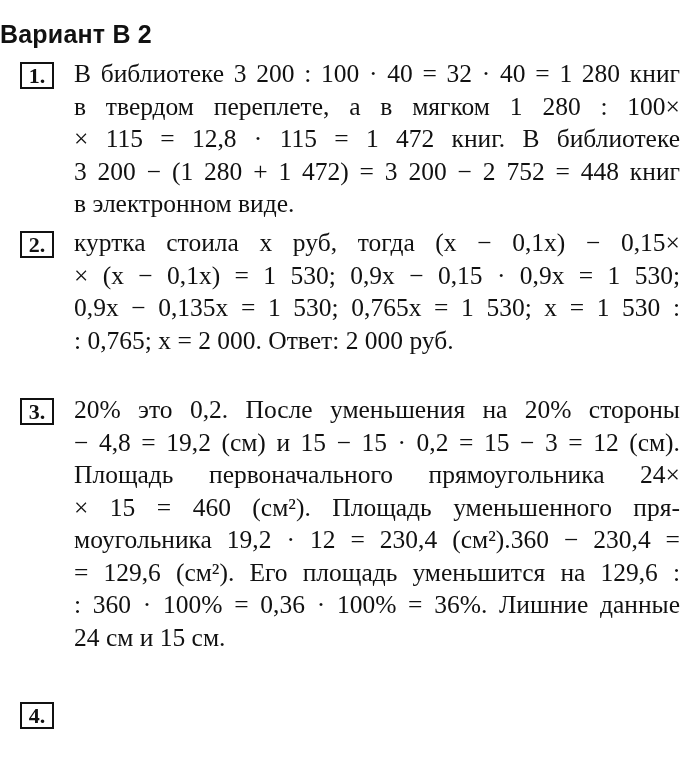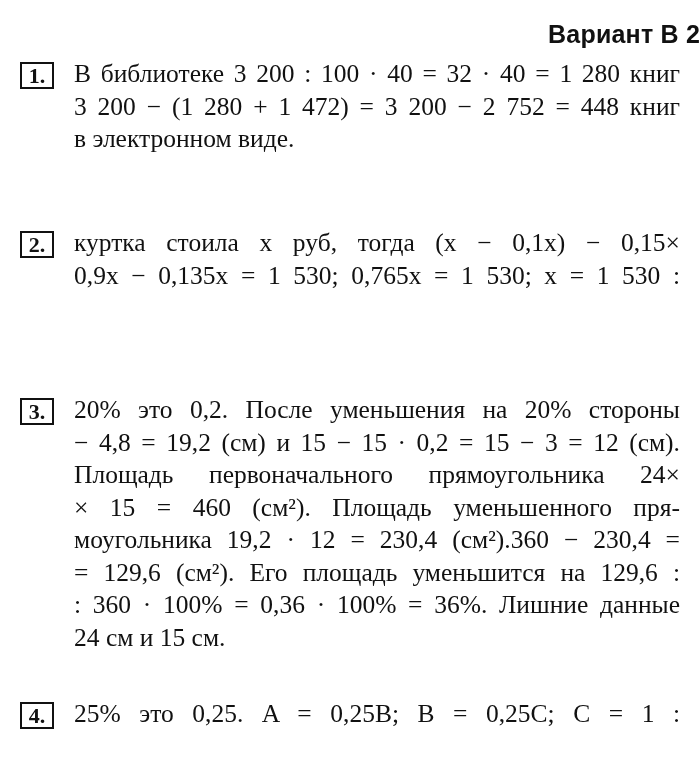--- a/index.html
+++ b/index.html
@@ -2,21 +2,21 @@
 <html><head>
 <meta charset="utf-8">
 <style>
   html, body { margin: 0; padding: 0; background: #ffffff; }
   body {
     width: 700px; height: 778px; overflow: hidden; position: relative;
     font-family: "Liberation Serif", "DejaVu Serif", serif;
     color: #111;
   }
   .title {
-    position: absolute; top: 20px; left: 0; width: 700px; text-align: right;
+    position: absolute; top: 20px; left: 0; width: 700px; text-align: left;
     font-family: "Liberation Sans", "DejaVu Sans", sans-serif;
     font-weight: bold; font-size: 25px; letter-spacing: 0.2px;
   }
   .task { position: absolute; left: 20px; width: 660px; }
   .num {
     position: absolute; left: 0; top: 4px;
     width: 34px; height: 27px;
     border: 2px solid #111; box-sizing: border-box;
     font-weight: bold; font-size: 22px; line-height: 24px;
     text-align: center;
@@ -37,38 +37,41 @@
   .frac .d { display: block; }
 </style>
 </head>
 <body>
 
 <div class="title">Вариант В 2</div>
 
 <div class="task" style="top:58px;">
   <div class="num">1.</div>
   <div class="line">В библиотеке 3 200 : 100 · 40 = 32 · 40 = 1 280 книг</div>
+  <div class="line">в твердом переплете, а в мягком 1 280 : 100×</div>
+  <div class="line">× 115 = 12,8 · 115 = 1 472 книг. В библиотеке</div>
   <div class="line">3 200 − (1 280 + 1 472) = 3 200 − 2 752 = 448 книг</div>
   <div class="line last">в электронном виде.</div>
 </div>
 
 <div class="task" style="top:227px;">
   <div class="num">2.</div>
   <div class="line">куртка стоила x руб, тогда (x − 0,1x) − 0,15×</div>
+  <div class="line">× (x − 0,1x) = 1 530; 0,9x − 0,15 · 0,9x = 1 530;</div>
   <div class="line">0,9x − 0,135x = 1 530; 0,765x = 1 530; x = 1 530 :</div>
+  <div class="line last">: 0,765; x = 2 000. Ответ: 2 000 руб.</div>
 </div>
 
 <div class="task" style="top:394px;">
   <div class="num">3.</div>
   <div class="line">20% это 0,2. После уменьшения на 20% стороны</div>
   <div class="line">− 4,8 = 19,2 (см) и 15 − 15 · 0,2 = 15 − 3 = 12 (см).</div>
   <div class="line">Площадь первоначального прямоугольника 24×</div>
   <div class="line">× 15 = 460 (см²). Площадь уменьшенного пря-</div>
   <div class="line">моугольника 19,2 · 12 = 230,4 (см²).360 − 230,4 =</div>
   <div class="line">= 129,6 (см²). Его площадь уменьшится на 129,6 :</div>
   <div class="line">: 360 · 100% = 0,36 · 100% = 36%. Лишние данные</div>
   <div class="line last">24 см и 15 см.</div>
 </div>
 
 <div class="task" style="top:698px;">
   <div class="num">4.</div>
-  <div class="line">25% это 0,25. A = 0,25B; B = 0,25C; C = 1 :</div>
 </div>
 
 </body></html>

